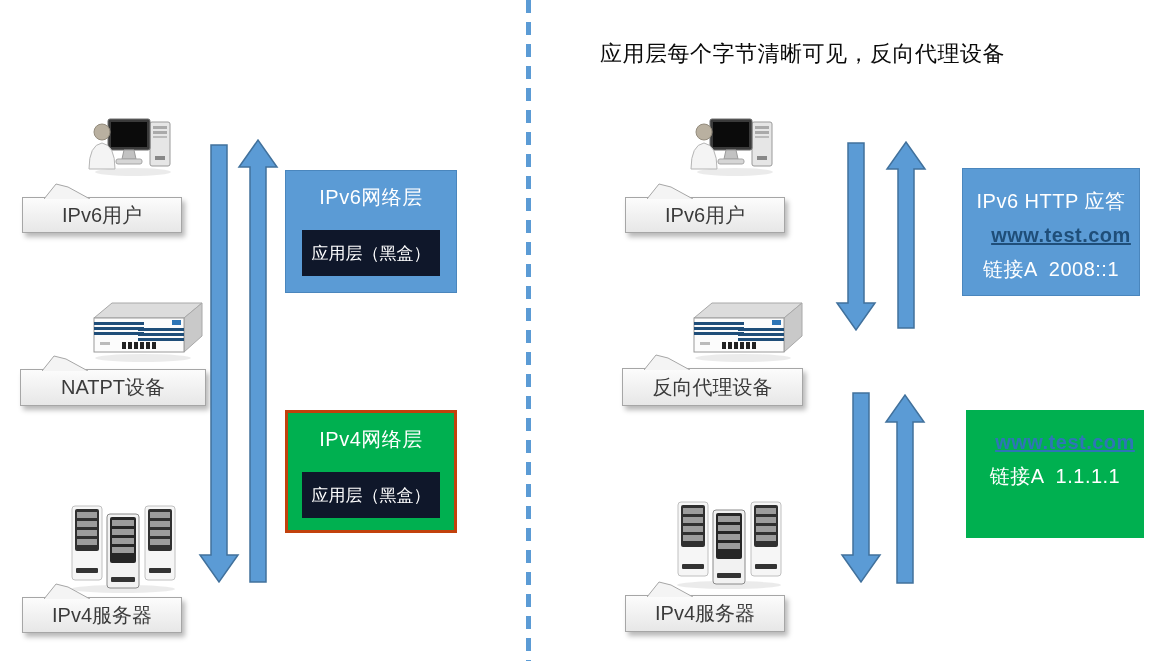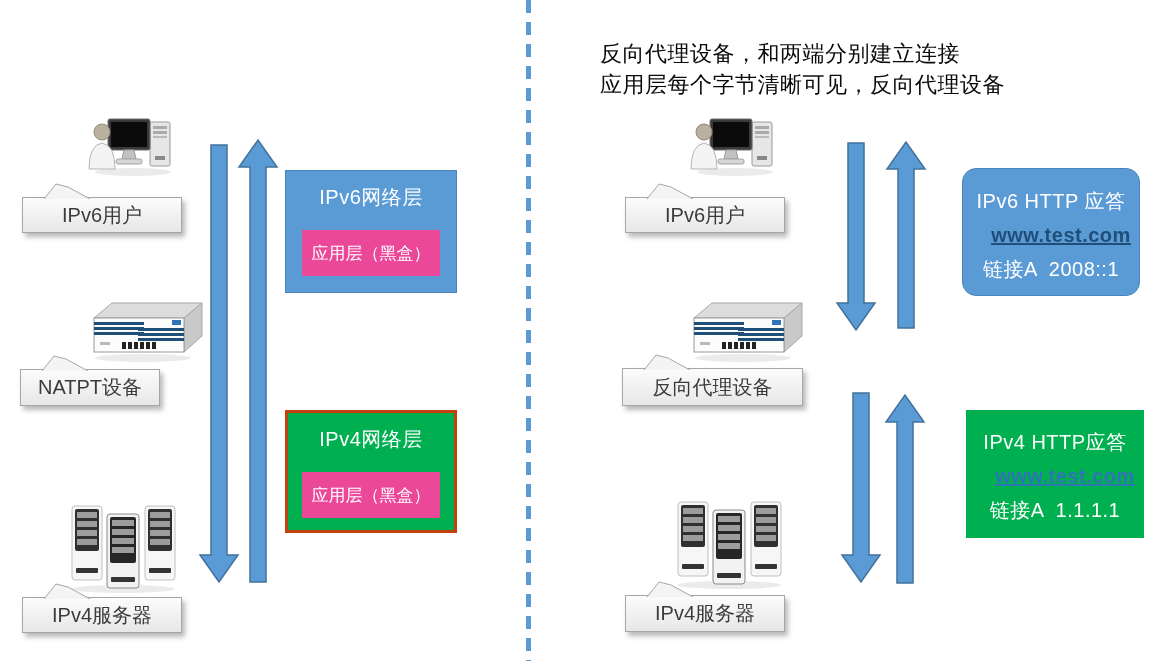--- a/index.html
+++ b/index.html
@@ -27,21 +27,21 @@
   }
   .callout .notch { position:absolute; left:22px; top:-14px; width:46px; height:16px; z-index:2; }
   .icon { position:absolute; }
   .netbox {
     position:absolute; color:#fff; text-align:center;
   }
   .netbox.blue  { background:#5B9BD5; border:1px solid #4a86bd; }
   .netbox.green { background:#00B050; border:3px solid #c2410c;text-align:center; }
   .netbox .nb-title { font-size:20px; padding-top:13px; letter-spacing:0.5px; }
   .blackbox {
-    width:138px; height:46px; margin:19px auto 0; background:#ec4899;
+    width:138px; height:46px; margin:19px auto 0; background:#0f172a;
     display:flex; align-items:center; justify-content:center;
     font-size:17px; color:#fff; white-space:pre;
   }
   .httpbox {
     position:absolute; color:#fff; text-align:center; padding-top:15px;
   }
   .httpbox.blue  { background:#5B9BD5; border:1px solid #4a86bd; }
   .httpbox.green { background:#00B050; }
   .httpbox .line { font-size:20px; line-height:34px; white-space:pre; letter-spacing:0.5px; }
   .httpbox .link { text-decoration:underline; font-weight:700; cursor:pointer;padding-left:20px; }
@@ -93,21 +93,21 @@
     <rect x="84" y="20" width="9" height="5" fill="#2E75B6"></rect>
     <rect x="34" y="42" width="4" height="7" fill="#222"></rect>
     <rect x="40" y="42" width="4" height="7" fill="#222"></rect>
     <rect x="46" y="42" width="4" height="7" fill="#222"></rect>
     <rect x="52" y="42" width="4" height="7" fill="#222"></rect>
     <rect x="58" y="42" width="4" height="7" fill="#222"></rect>
     <rect x="64" y="42" width="4" height="7" fill="#222"></rect>
     <rect x="12" y="42" width="10" height="3" fill="#bbb"></rect>
   </svg>
 
-  <div class="callout" style="left:20px; top:369px; width:140px; height:37px;">
+  <div class="callout" style="left:20px; top:369px; width:186px; height:37px;">
     <svg class="notch" viewBox="0 0 46 16">
       <path d="M0,16 L12,1 L24,4 L46,16 Z" fill="#f4f4f4"></path>
       <path d="M0,16 L12,1 L24,4 L46,16" fill="none" stroke="#a6a6a6"></path>
     </svg>
     <div class="box">NATPT设备</div>
   </div>
 
   <svg class="icon" style="left:66px; top:502px;" width="115" height="92" viewBox="0 0 115 92">
     <ellipse cx="57" cy="87" rx="52" ry="4" fill="rgba(0,0,0,0.08)"></ellipse>
     <g>
@@ -151,21 +151,20 @@
     <div class="nb-title">IPv6网络层</div>
     <div class="blackbox">应用层（黑盒）</div>
   </div>
 
   <div class="netbox green" style="left:285px; top:410px; width:172px; height:123px;">
     <div class="nb-title">IPv4网络层</div>
     <div class="blackbox">应用层（黑盒）</div>
   </div>
 
   <div class="title" style="left:600px; top:38px;">
-    <div>反向代理设备，和两端分别建立连接</div>
     <div>应用层每个字节清晰可见，反向代理设备</div>
   </div>
 
   <svg class="icon" style="left:690px; top:116px;" width="90" height="60" viewBox="0 0 90 60">
     <ellipse cx="45" cy="56" rx="38" ry="4" fill="rgba(0,0,0,0.08)"></ellipse>
     <rect x="62" y="6" width="20" height="44" rx="2" fill="#e6e6e6" stroke="#9a9a9a"></rect>
     <rect x="65" y="10" width="14" height="3" fill="#aaa"></rect>
     <rect x="65" y="15" width="14" height="3" fill="#aaa"></rect>
     <rect x="65" y="20" width="14" height="2" fill="#bbb"></rect>
     <rect x="67" y="40" width="10" height="4" fill="#888"></rect>
@@ -246,28 +245,27 @@
   </svg>
 
   <div class="callout" style="left:625px; top:595px; width:160px; height:37px;">
     <svg class="notch" viewBox="0 0 46 16">
       <path d="M0,16 L12,1 L24,4 L46,16 Z" fill="#f4f4f4"></path>
       <path d="M0,16 L12,1 L24,4 L46,16" fill="none" stroke="#a6a6a6"></path>
     </svg>
     <div class="box">IPv4服务器</div>
   </div>
 
-  <div class="httpbox blue" style="left:962px; top:168px; width:178px; height:128px;border-radius:14px;">
+  <div class="httpbox blue" style="left:962px; top:168px; width:178px; height:128px;">
     <div class="line">IPv6 HTTP 应答</div>
     <div class="line link">www.test.com</div>
     <div class="line">链接A  2008::1</div>
   </div>
 
   <div class="httpbox green" style="left:966px; top:410px; width:178px; height:128px;">
-    <div class="line">IPv4 HTTP应答</div>
     <div class="line link">www.test.com</div>
     <div class="line">链接A  1.1.1.1</div>
   </div>
 
   <svg class="arrow-layer">
 
     <polygon class="arrow" points="211,145 227,145 227,555 238,555 219,582 200,555 211,555" fill="#5B9BD5"></polygon>
 
     <polygon class="arrow" points="250,582 266,582 266,167 277,167 258,140 239,167 250,167" fill="#5B9BD5"></polygon>
 

